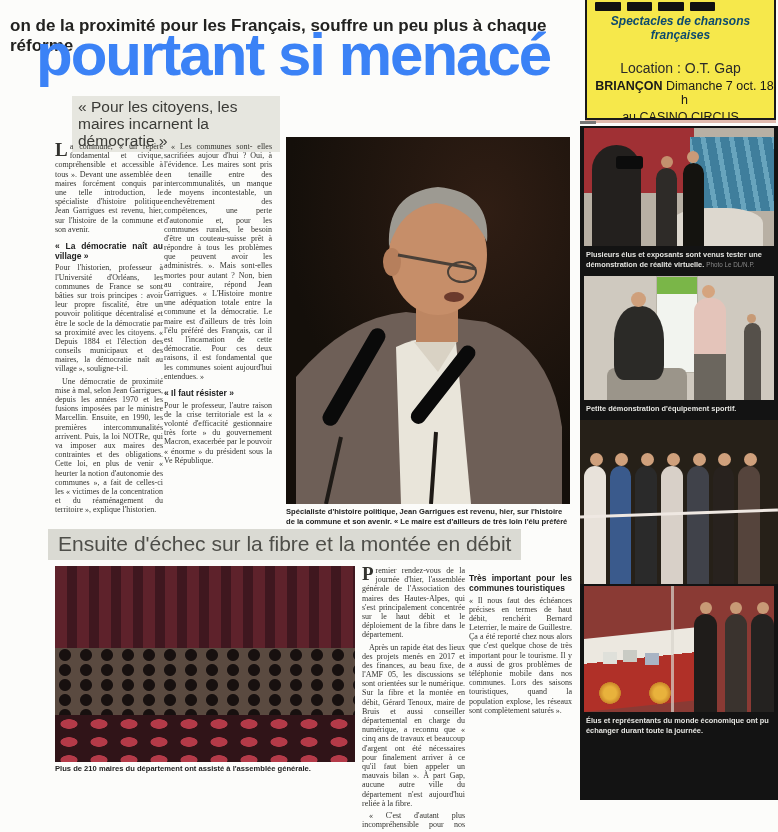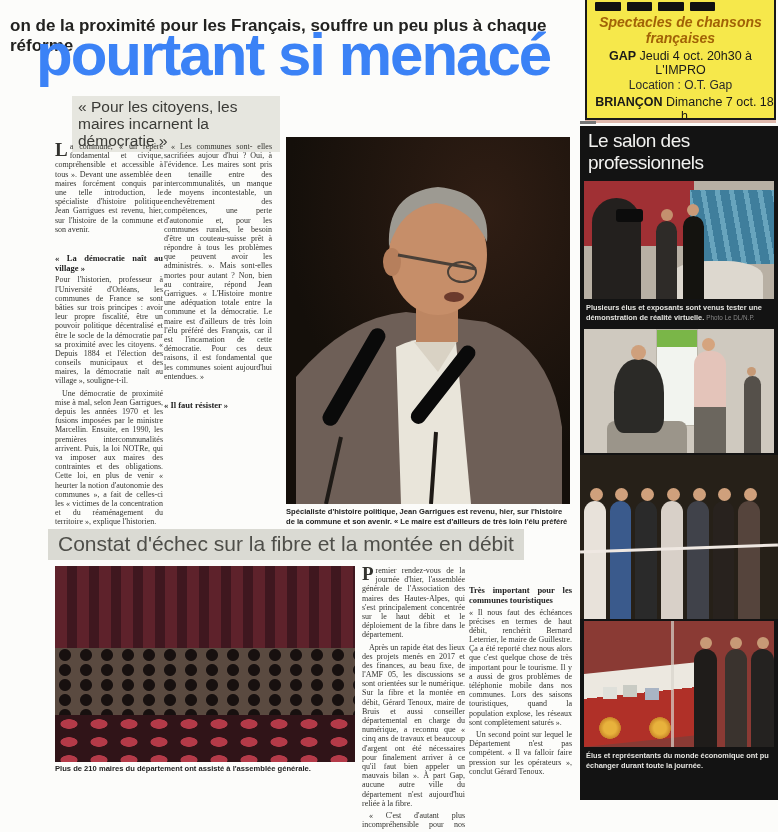--- a/index.html
+++ b/index.html
@@ -27,41 +27,41 @@
 
   
   .adbox {
     left:585px; top:0; width:191px; height:120px;
     background:#f6e84b; border:2px solid #1a1a1a; border-top:none;
     overflow:hidden; text-align:center;
     font-family:"Liberation Sans", sans-serif;
   }
   .adbox .logo-frag { position:absolute; left:8px; top:2px; width:120px; height:9px; display:flex; gap:6px; }
   .adbox .logo-frag i { background:#111; height:9px; flex:1; border-radius:1px; }
-  .ad-title { margin-top:14px; font-style:italic; font-weight:700; font-size:14px; color:#a16207; }
+  .ad-title { margin-top:14px; font-style:italic; font-weight:700; font-size:12px; color:#0c4a6e; }
   .ad-line1 { margin-top:3px; font-size:12.5px; color:#191919; }
   .ad-city  { font-weight:700; }
-  .ad-small { font-size:12px; color:#2a2a2a; margin-top:1px; }
+  .ad-small { font-size:14px; color:#2a2a2a; margin-top:18px; }
   .ad-line3 { margin-top:3px; font-size:12.5px; color:#191919;padding-left:8px; }
   .ad-under { position:absolute; left:585px; top:120px; width:191px; height:3px; background:#e0b9ad; }
   .print-mark { left:580px; top:121px; width:16px; height:3px; background:#777; }
 
   
   .quote-head {
     left:72px; top:96px; width:208px;
     background:#e6e6df; padding:2px 6px 3px;
     font-family:"Liberation Sans", sans-serif;
     font-size:15.5px; line-height:1.1; color:#3a3a36;
   }
   .col { font-size:8px; line-height:1.15; text-align:justify; overflow:hidden; }
   .col p { margin-bottom:3px; }
   .col p.indent { text-indent:7px; }
   .col .subhead {
-    font-family:Liberation Serif, serif;
-    font-weight:700; font-size:8.5px; margin:20px 0 2px; color:#222;
+    font-family:Liberation Sans, sans-serif;
+    font-weight:700; font-size:8.5px; margin:8px 0 2px; color:#222;
   }
   .dropcap {
     float:left; font-weight:700; font-size:19px; line-height:15px;
     padding-right:2px; font-family:"Liberation Serif", serif;
   }
   .col1 { left:55px;  top:142px; width:108px; height:388px; }
   .col2 { left:164px; top:142px; width:108px; height:388px; }
 
   .main-photo { left:286px; top:137px; width:284px; height:367px; background:#15100b; overflow:hidden; }
   .main-caption {
@@ -160,41 +160,41 @@
 <div class="abs headline">pourtant si menacé</div>
 
 <div class="abs adbox">
   <div class="logo-frag">
       <i></i>
       <i></i>
       <i></i>
       <i></i>
     </div>
   <div class="ad-title">Spectacles de chansons françaises</div>
-  <div class="ad-line1"><span class="ad-city">GAP</span><span> Jeudi 4 oct. 20h30 à L'IMPRO</span></div>
   <div class="ad-small">Location : O.T. Gap</div>
   <div class="ad-line3"><span class="ad-city">BRIANÇON</span><span> Dimanche 7 oct. 18 h</span></div>
   <div class="ad-line1">au CASINO CIRCUS</div>
 
 </div>
 <div class="abs ad-under"></div>
 <div class="abs print-mark"></div>
 
 <div class="abs quote-head">« Pour les citoyens, les maires incarnent la démocratie »</div>
 
 <div class="abs col col1">
   <p><span class="dropcap">L</span><span>a commune, « un repère fondamental et civique, compréhensible et accessible à tous ». Devant une assemblée de maires forcément conquis par une telle introduction, le spécialiste d'histoire politique Jean Garrigues est revenu, hier, sur l'histoire de la commune et son avenir.</span></p>
   <div class="subhead">« La démocratie naît au village »</div>
   <p>Pour l'historien, professeur à l'Université d'Orléans, les communes de France se sont bâties sur trois principes : avoir leur propre fiscalité, être un pouvoir politique décentralisé et être le socle de la démocratie par sa proximité avec les citoyens. « Depuis 1884 et l'élection des conseils municipaux et des maires, la démocratie naît au village », souligne-t-il.</p>
   <p class="indent">Une démocratie de proximité mise à mal, selon Jean Garrigues, depuis les années 1970 et les fusions imposées par le ministre Marcellin. Ensuite, en 1990, les premières intercommunalités arrivent. Puis, la loi NOTRe, qui va imposer aux maires des contraintes et des obligations. Cette loi, en plus de venir « heurter la notion d'autonomie des communes », a fait de celles-ci les « victimes de la concentration et du réaménagement du territoire », explique l'historien.</p>
 </div>
 
 <div class="abs col col2">
   <p class="indent">« Les communes sont- elles sacrifiées aujour d'hui ? Oui, à l'évidence. Les maires sont pris en tenaille entre des intercommunalités, un manque de moyens incontestable, un enchevêtrement des compétences, une perte d'autonomie et, pour les communes rurales, le besoin d'être un couteau-suisse prêt à répondre à tous les problèmes que peuvent avoir les administrés. ». Mais sont-elles mortes pour autant ? Non, bien au contraire, répond Jean Garrigues. « L'Histoire montre une adéquation totale entre la commune et la démocratie. Le maire est d'ailleurs de très loin l'élu préféré des Français, car il est l'incarnation de cette démocratie. Pour ces deux raisons, il est fondamental que les communes soient aujourd'hui entendues. »</p>
   <div class="subhead">« Il faut résister »</div>
+  <p>Pour le professeur, l'autre raison de la crise territoriale est la « volonté d'efficacité gestionnaire très forte » du gouvernement Macron, exacerbée par le pouvoir « énorme » du président sous la Ve République.</p>
 </div>
 
 <div class="abs main-photo">
   <svg width="284" height="367" viewBox="0 0 284 367">
     <rect width="284" height="367" fill="#140f0a"></rect>
     <radialGradient id="glow" cx="70%" cy="20%" r="70%">
       <stop offset="0%" stop-color="#3c2418"></stop>
         <stop offset="100%" stop-color="#140f0a"></stop>
     </radialGradient>
     <rect width="284" height="367" fill="url(#glow)" opacity="0.7"></rect>
@@ -221,43 +221,41 @@
       <rect x="150" y="200" width="15" height="95" rx="7" transform="rotate(38 157 247)"></rect>
     </g>
     <path d="M55 300 L40 367 M150 295 L145 367" stroke="#1e1a16" stroke-width="4" fill="none"></path>
   </svg>
 </div>
 <div class="abs main-caption">
   <span>Spécialiste d'histoire politique, Jean Garrigues est revenu, hier, sur l'histoire de la commune et son avenir. « Le maire est d'ailleurs de très loin l'élu préféré des Français », a-t-il déclaré.</span>
   <span class="credit">Photo Le DL</span>
 </div>
 
-<div class="abs fibre-head">Constat d'échec sur la fibre et la montée en débit</div>
+<div class="abs fibre-head">Ensuite d'échec sur la fibre et la montée en débit</div>
 
 <div class="abs assembly-photo">
   <div class="curtain"></div>
   <div class="crowd"></div>
   <div class="seats"></div>
 </div>
 <div class="abs assembly-caption">Plus de 210 maires du département ont assisté à l'assemblée générale.</div>
 
 <div class="abs col fcol1">
   <p><span class="dropcap">P</span><span>remier rendez-vous de la journée d'hier, l'assemblée générale de l'Association des maires des Hautes-Alpes, qui s'est principalement concentrée sur le haut débit et le déploiement de la fibre dans le département.</span></p>
   <p class="indent">Après un rapide état des lieux des projets menés en 2017 et des finances, au beau fixe, de l'AMF 05, les discussions se sont orientées sur le numérique. Sur la fibre et la montée en débit, Gérard Tenoux, maire de Bruis et aussi conseiller départemental en charge du numérique, a reconnu que « cinq ans de travaux et beaucoup d'argent ont été nécessaires pour finalement arriver à ce qu'il faut bien appeler un mauvais bilan ». À part Gap, aucune autre ville du département n'est aujourd'hui reliée à la fibre.</p>
   <p class="indent">« C'est d'autant plus incompréhensible pour nos adminis-</p>
 </div>
 
 <div class="abs col fcol2">
   <div class="subhead">Très important pour les communes touristiques</div>
   <p>« Il nous faut des échéances précises en termes de haut débit, renchérit Bernard Leterrier, le maire de Guillestre. Ça a été reporté chez nous alors que c'est quelque chose de très important pour le tourisme. Il y a aussi de gros problèmes de téléphonie mobile dans nos communes. Lors des saisons touristiques, quand la population explose, les réseaux sont complètement saturés ».</p>
-  <p class="indent">Un second point sur lequel le Département n'est pas compétent. « Il va falloir faire pression sur les opérateurs », conclut Gérard Tenoux.</p>
 </div>
 
 <div class="abs salon-panel">
-  <div class="salon-header">Le salon des professionnels</div>
 
   <div class="sphoto p-vr">
     <div class="wall-red"></div>
     <div class="wall-blue"></div>
     <div class="counter"></div>
     <div class="fig2"></div>
     <div class="fig3"></div>
     <div class="fig"></div>
     <div class="goggles"></div>
   </div>
@@ -266,20 +264,21 @@
     <span class="credit">Photo Le DL/N.P.</span>
   </div>
 
   <div class="sphoto p-sport">
     <div class="banner"></div>
     <div class="machine"></div>
     <div class="athlete"></div>
     <div class="coach"></div>
     <div class="visitor"></div>
   </div>
+  <div class="scaption">Petite démonstration d'équipement sportif.</div>
 
   <div class="sphoto p-ribbon">
     <div class="person" style="left:2%;  background:#e8e2da;"></div>
     <div class="person" style="left:15%; background:#3a5a8c;"></div>
     <div class="person" style="left:28%; background:#2a2a2a;"></div>
     <div class="person" style="left:41%; background:#d8d0c8;"></div>
     <div class="person" style="left:54%; background:#40424a;"></div>
     <div class="person" style="left:67%; background:#28221e;"></div>
     <div class="person" style="left:80%; background:#55443c;"></div>
     <div class="ribbon"></div>

